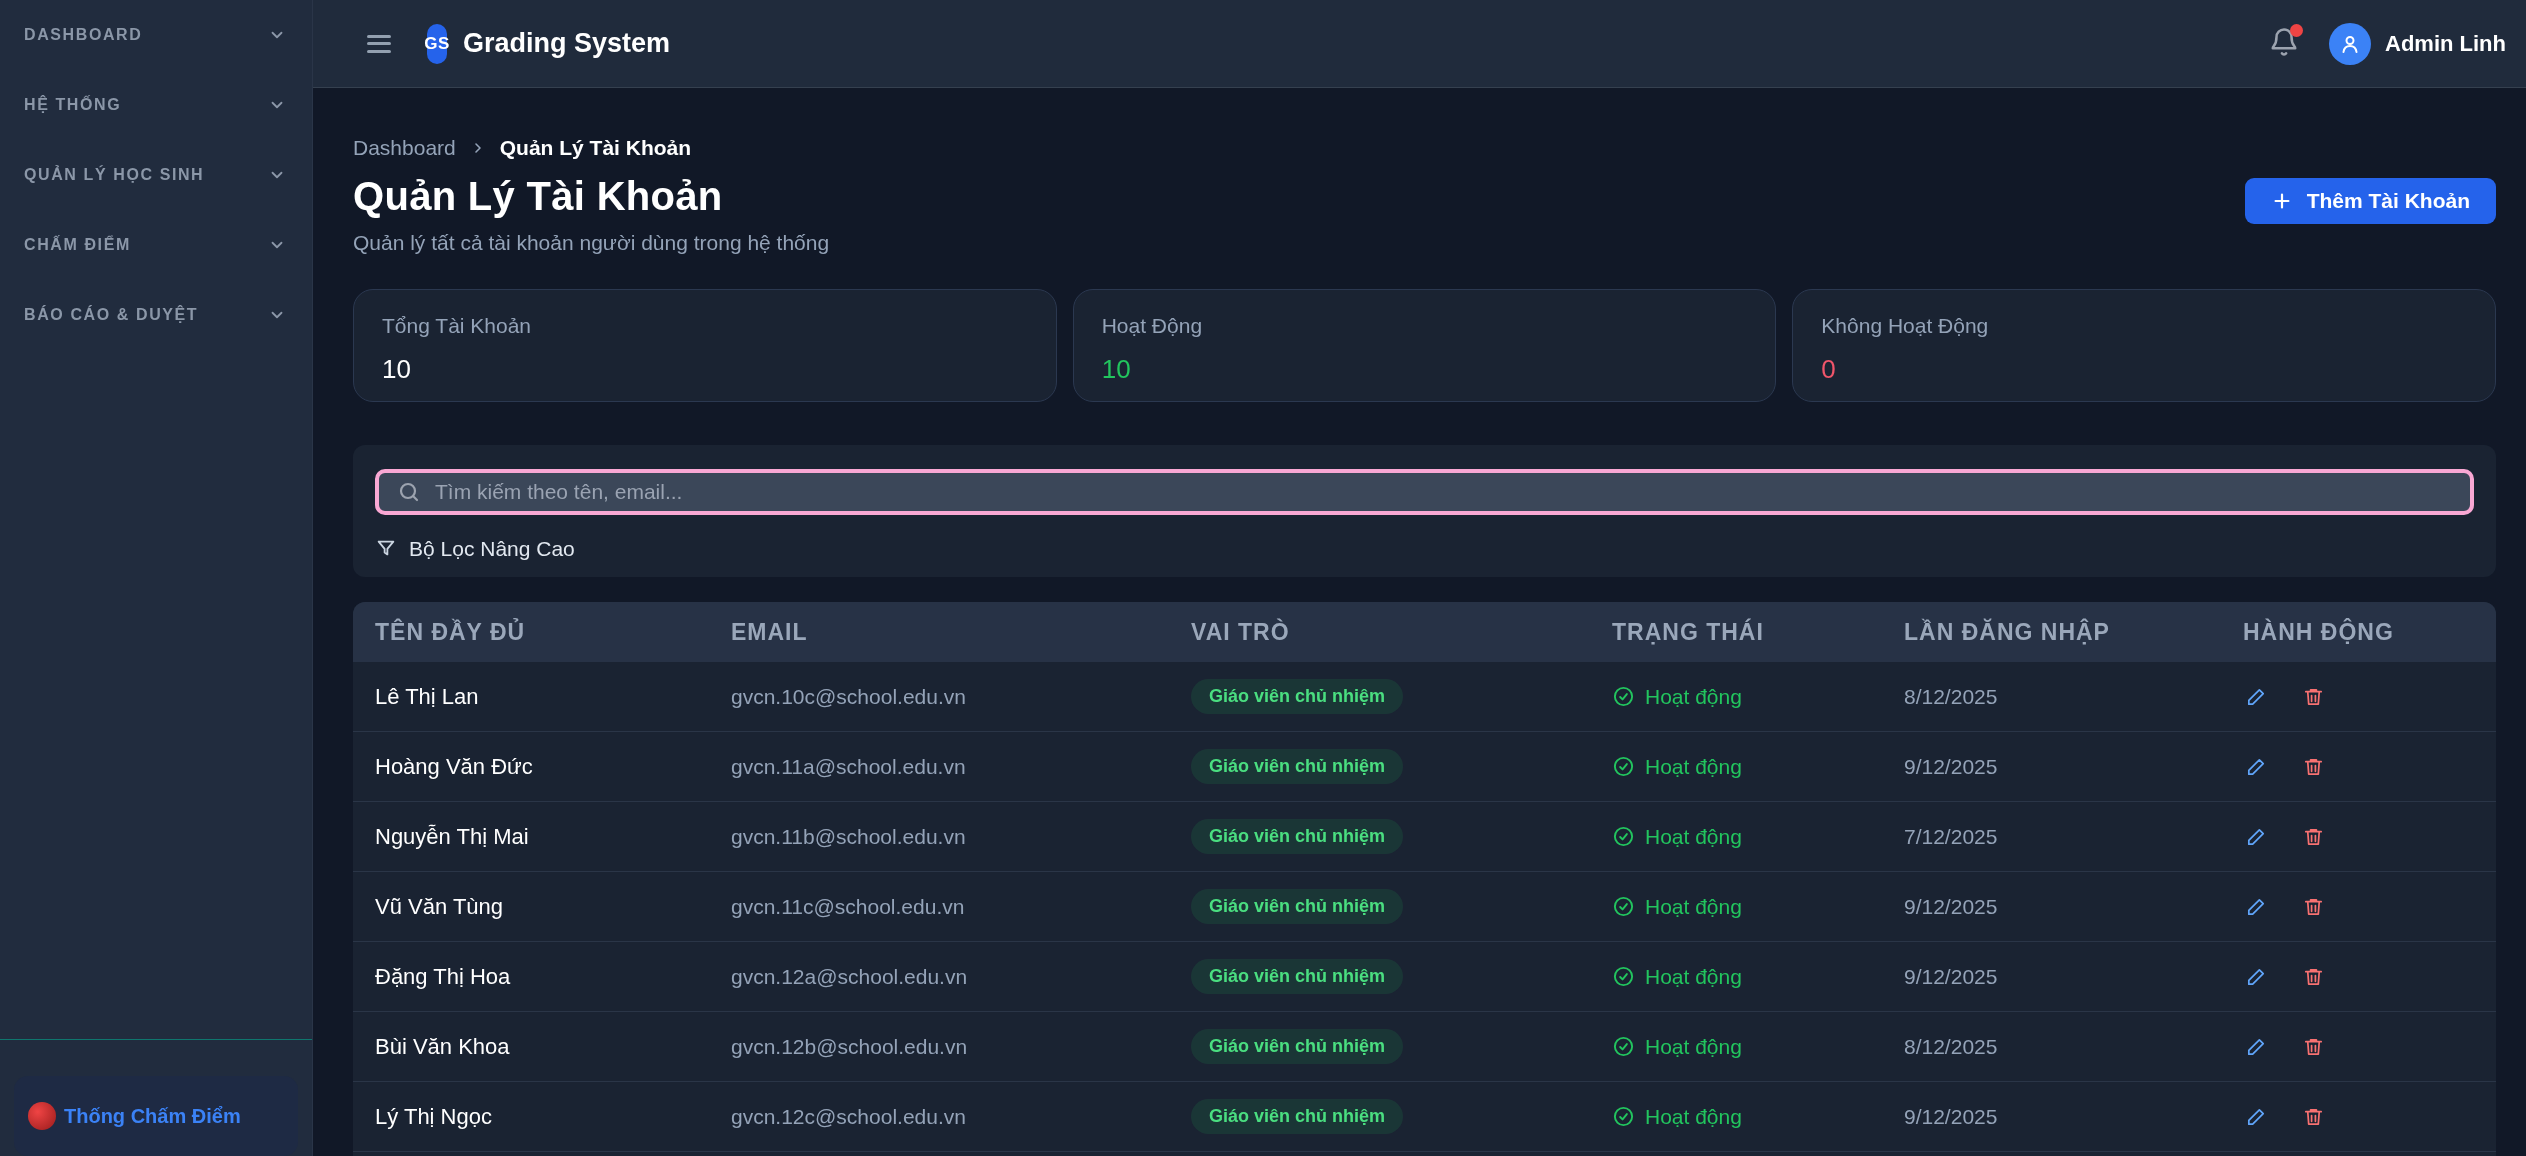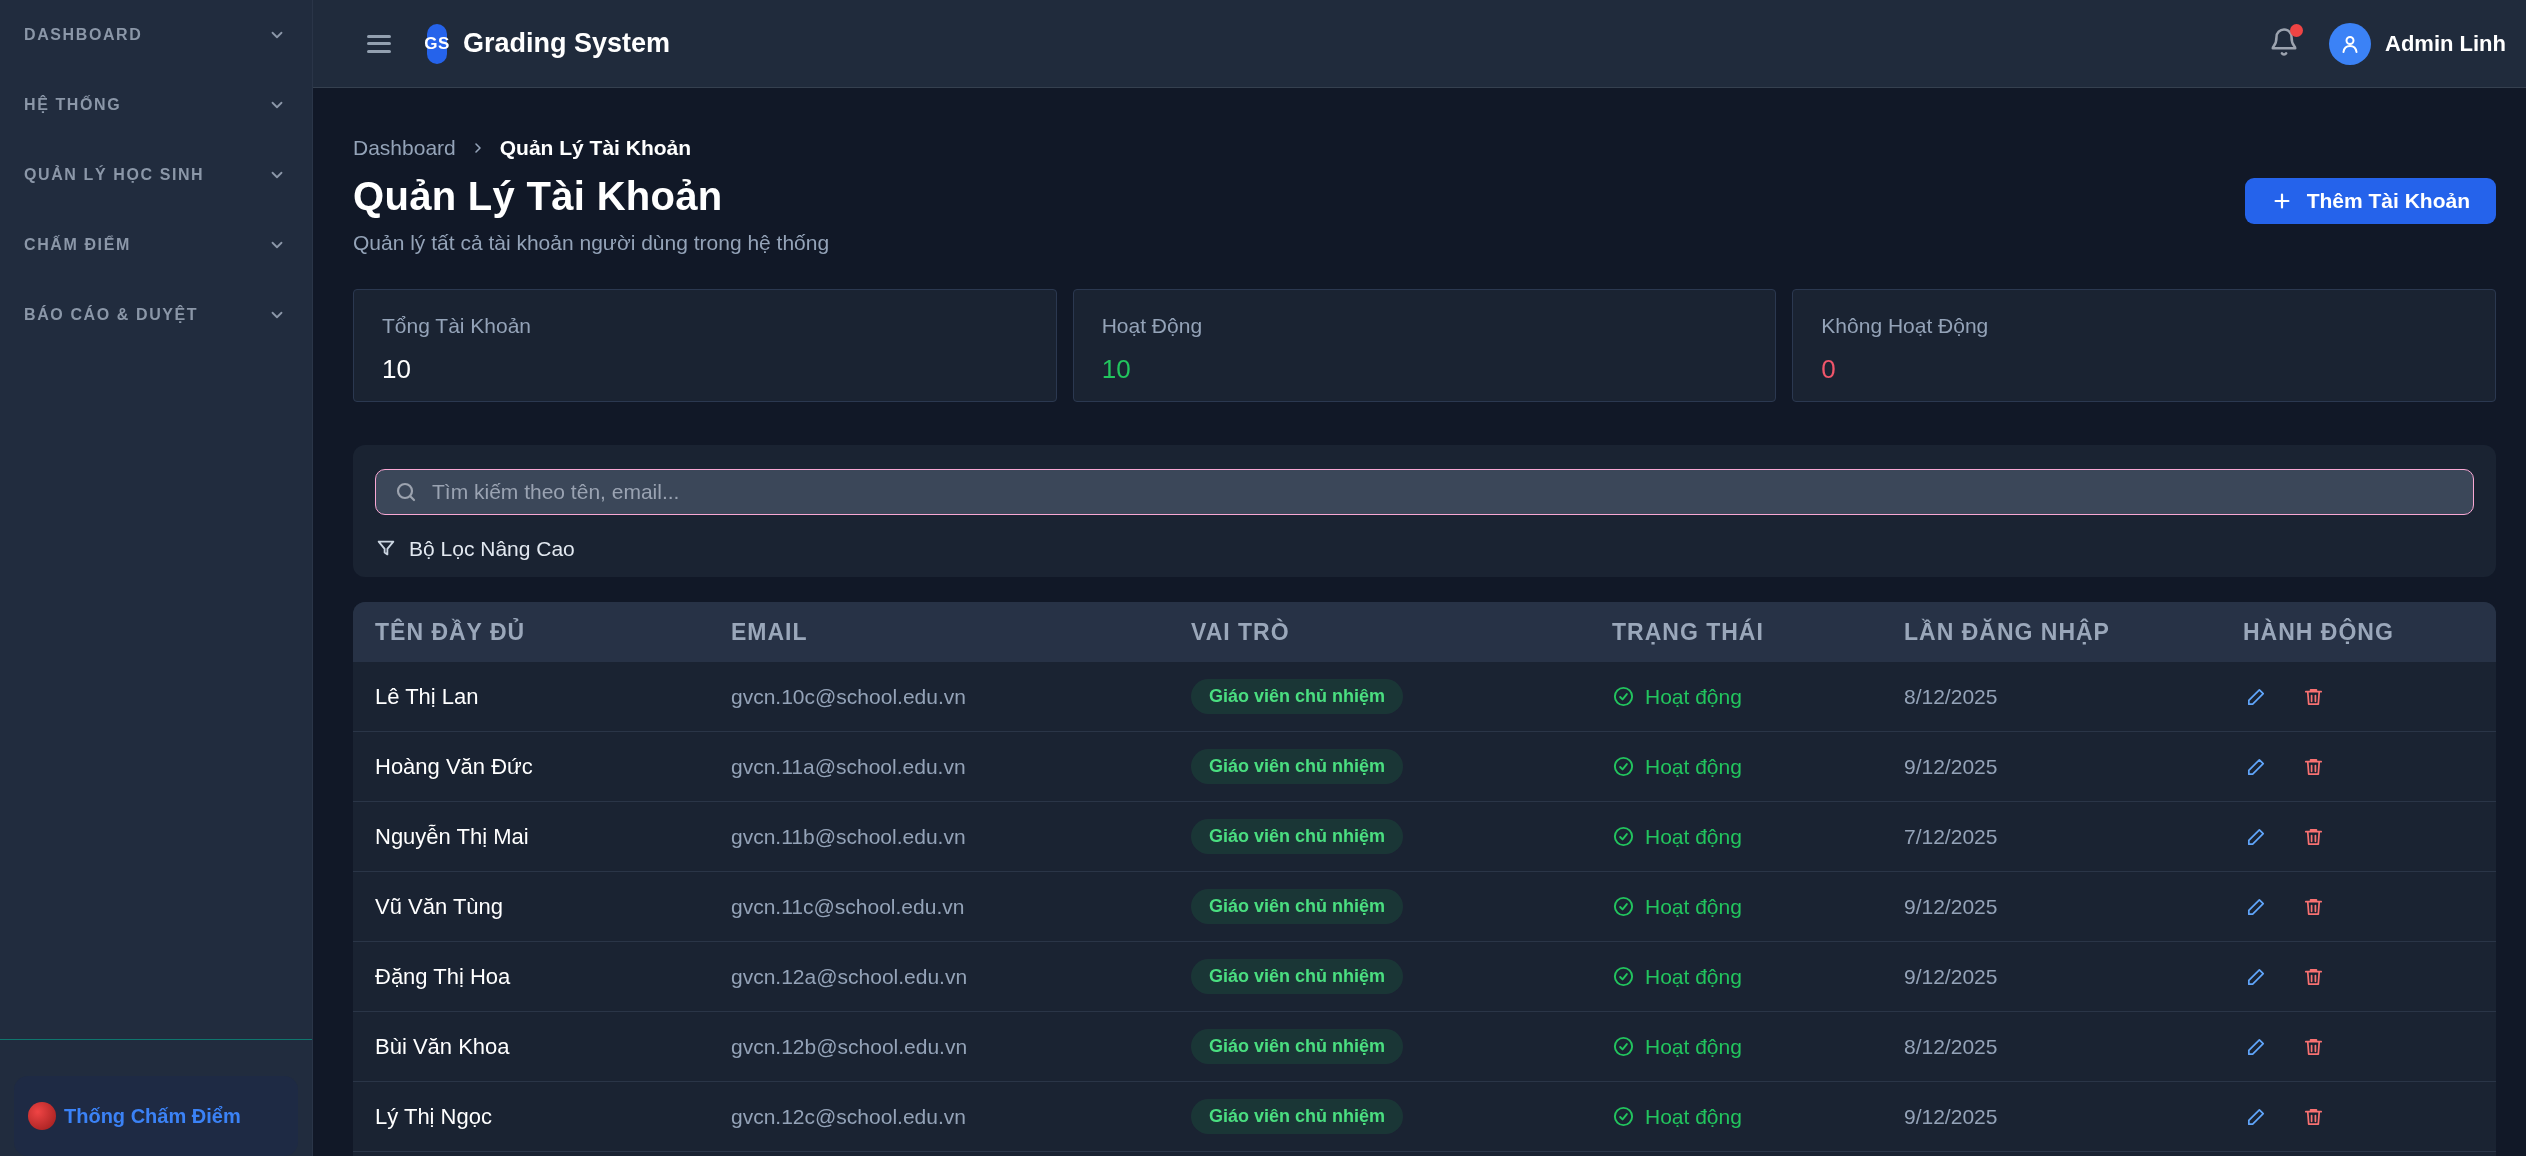--- a/index.html
+++ b/index.html
@@ -100,33 +100,33 @@
     display:flex;align-items:center;gap:14px;
     background:var(--accent);color:#fff;border:none;border-radius:9px;
     height:46px;padding:16px 26px;font-size:21px;font-weight:bold;cursor:pointer;
     font-family:inherit;margin-top:4px;
   }
   .plus{width:22px;height:22px;stroke:#fff;fill:none;stroke-width:2.4;stroke-linecap:round;}
   
   .stats{display:flex;gap:16px;margin-top:34px;}
   .stat-card{
     flex:1;height:113px;background:var(--panel-bg);
-    border:1px solid var(--panel-border);border-radius:4px;
+    border:1px solid var(--panel-border);border-radius:20px;
     padding:24px 28px;
   }
   .stat-label{font-size:21px;color:var(--muted);}
   .stat-value{font-size:26px;font-weight:normal;margin-top:16px;}
   .v-white{color:#fff;} .v-green{color:var(--green);} .v-red{color:var(--red);}
   
   .search-card{
     margin-top:43px;background:var(--panel-bg);border-radius:12px;
     padding:24px 22px 22px 22px;height:132px;
   }
   .search-box{
-    height:46px;background:var(--input-bg);border:1px solid #f9a8d4;border-radius:10px;
+    height:46px;background:var(--input-bg);border:4px solid #f9a8d4;border-radius:10px;
     display:flex;align-items:center;padding:0 18px;gap:14px;
   }
   .search-box svg{width:24px;height:24px;stroke:#9ca3af;fill:none;stroke-width:2.2;stroke-linecap:round;}
   .search-box input{
     flex:1;background:transparent;border:none;outline:none;
     color:#e5e7eb;font-size:21px;font-family:inherit;
   }
   .search-box input::placeholder{color:#9aa3b2;}
   .filter-row{display:flex;align-items:flex-start;gap:12px;margin-top:22px;cursor:pointer;width:fit-content;}
   .filter-row svg{width:22px;height:22px;stroke:#cbd5e1;fill:none;stroke-width:2;stroke-linecap:round;stroke-linejoin:round;}

